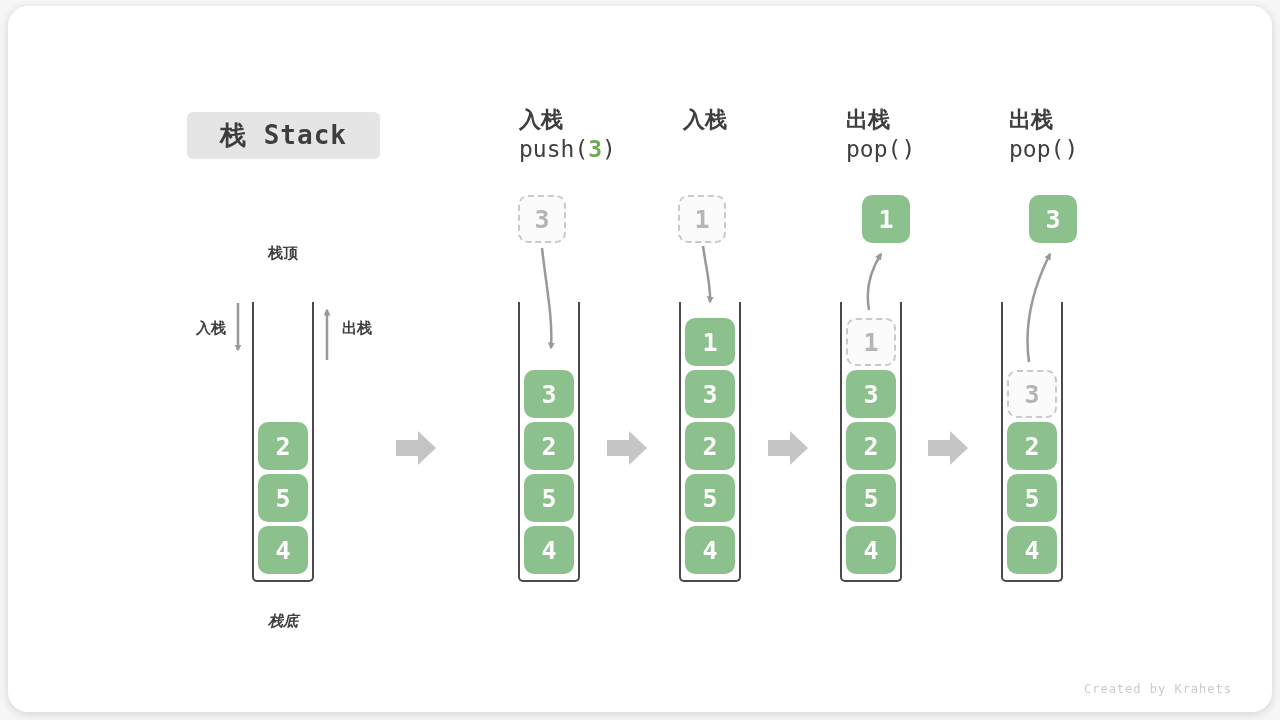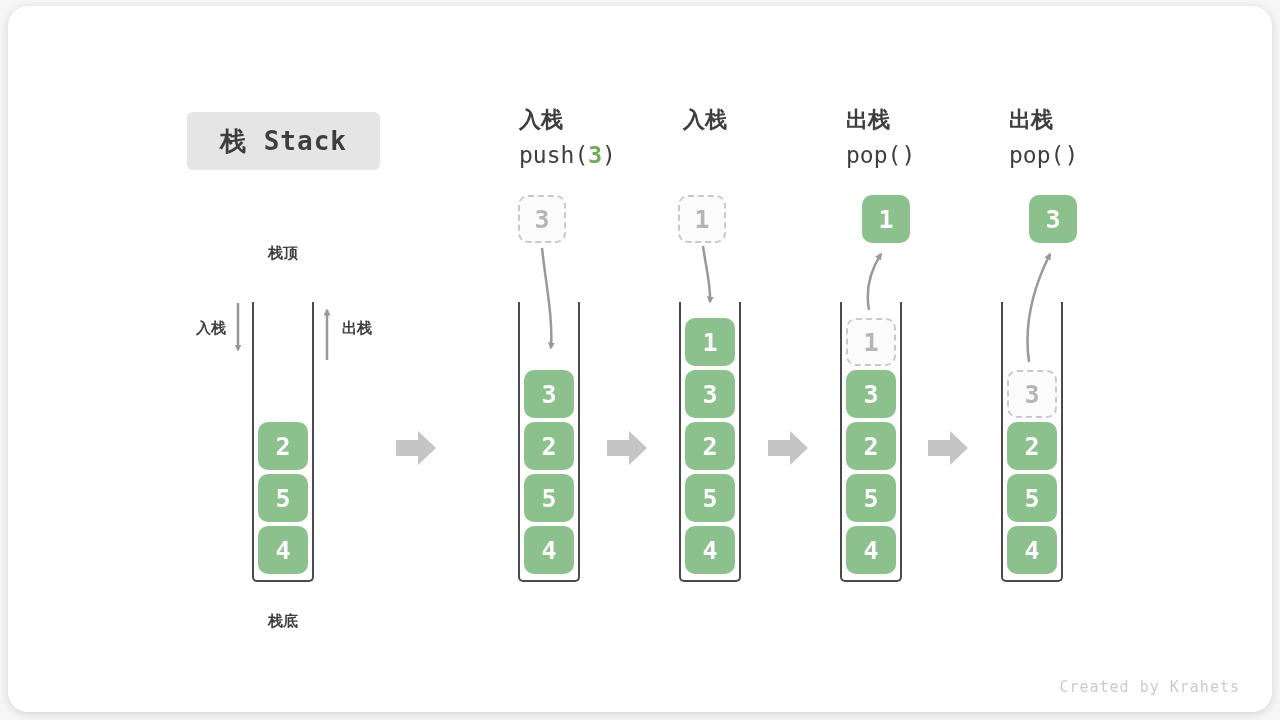--- a/index.html
+++ b/index.html
@@ -21,21 +21,21 @@
     left: 8px; top: 6px;
     width: 1264px; height: 706px;
     background: #ffffff;
     border-radius: 20px;
     box-shadow: 0 2px 10px rgba(0,0,0,0.14);
   }
   
   .title-chip {
     position: absolute;
     left: 187px; top: 112px;
-    width: 193px; height: 58px;
+    width: 193px; height: 47px;
     background: var(--title-bg, #e5e5e5);
     border-radius: 6px;
     display: flex;
     align-items: center;
     justify-content: center;
     font-family: "DejaVu Sans Mono", "Liberation Mono", monospace;
     font-size: 26px;
     font-weight: bold;
     color: var(--text-dark, #3e3e3e);
     letter-spacing: 1px;
@@ -46,21 +46,20 @@
     top: 105px;
     width: 170px;
   }
   .op-header .op-label {
     font-size: 22px;
     font-weight: bold;
     color: var(--text-dark, #3e3e3e);
     line-height: 30px;
   }
   .op-header .op-code {
-    margin-top: 6px;
     font-family: "DejaVu Sans Mono", "Liberation Mono", monospace;
     font-size: 23px;
     font-weight: 500;
     color: var(--text-dark, #3e3e3e);
     line-height: 28px;
   }
   .op-code .arg { color: var(--code-green, #6cac54); font-weight: bold; }
   
   .stack-box {
     position: absolute;
@@ -131,36 +130,36 @@
     color: var(--dashed-text, #b5b5b5);
   }
   
   .side-label {
     position: absolute;
     font-size: 15px;
     font-weight: bold;
     color: var(--text-dark, #3e3e3e);
   }
   .lbl-top    { left: 252px; top: 244px; width: 62px; text-align: center; }
-  .lbl-bottom { left: 252px; top: 612px; width: 62px; text-align: center; }
+  .lbl-bottom { left: 252px; top: 612px; width: 62px; text-align: center; font-style: italic; }
   .lbl-push   { left: 156px; top: 319px; width: 70px; text-align: right; }
   .lbl-pop    { left: 342px; top: 319px; width: 70px; text-align: left; }
   
   #overlay {
     position: absolute;
     left: 0; top: 0;
     width: 1280px; height: 720px;
     pointer-events: none;
   }
   .watermark {
     position: absolute;
-    right: 40px;
+    right: 48px;
     bottom: 24px;
     font-family: "DejaVu Sans Mono", "Liberation Mono", monospace;
-    font-size: 15px;
+    font-size: 12px;
     letter-spacing: 1px;
     color: var(--watermark-gray, #cbcbcb);
   }
 </style>
 </head>
 <body>
 
 <div id="canvas">
   <div class="card"></div>
 

